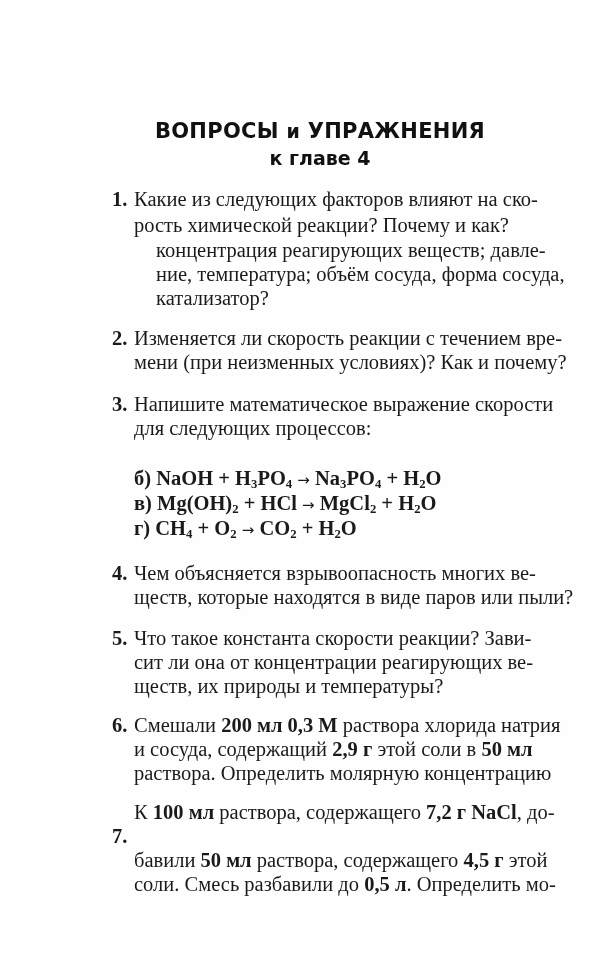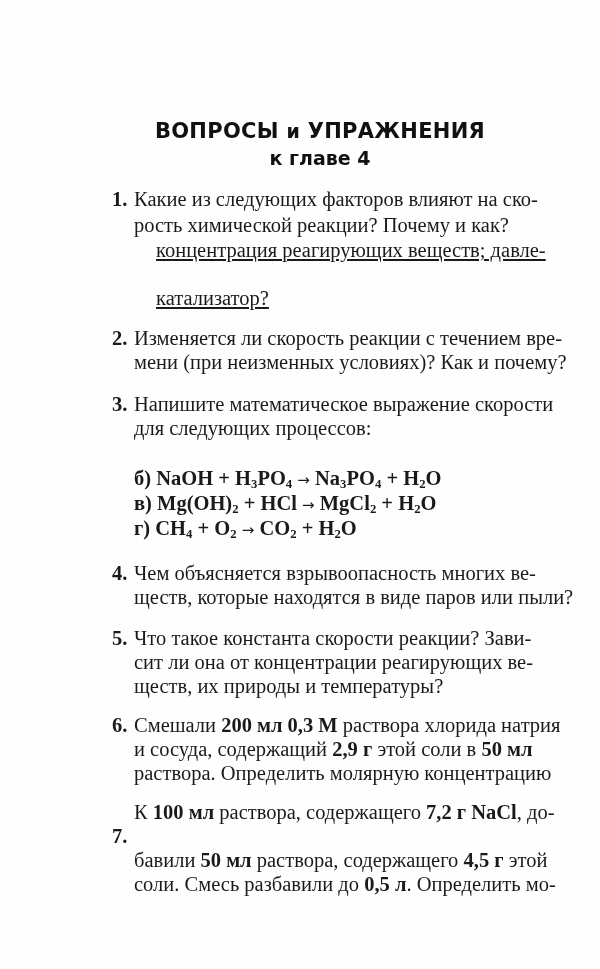--- a/index.html
+++ b/index.html
@@ -11,21 +11,21 @@
   }
   .t1 { top:119px; font-size:21px; letter-spacing:0.3px; }
   .t2 { top:147px; font-size:19px; }
   .t1 .small { font-size:19px; }
   .line {
     position:absolute; font-family:"Liberation Serif", serif; font-size:20.5px;
     white-space:nowrap; line-height:24px; color:#1a1a1a;
   }
   .num { position:absolute; left:112px; font-family:"Liberation Serif", serif; font-weight:bold; font-size:20.5px; line-height:24px; }
   .txt { left:134px; }
-  .sub { left:156px;text-decoration:underline; }
+  .sub { left:156px; }
   .eq { left:134px; font-weight:bold; }
   b { font-weight:bold; }
   sub { font-size:0.62em; vertical-align:-0.25em; line-height:0; }
   .arr { font-weight:normal; font-family:"DejaVu Sans", sans-serif; font-size:15px; }
 </style>
 </head>
 <body>
 
 <div class="page">
 
@@ -33,20 +33,21 @@
     <span>ВОПРОСЫ</span>
     <span class="small">и</span>
     <span>УПРАЖНЕНИЯ</span>
   </div>
   <div class="title t2">к главе 4</div>
 
   <div class="num" style="top:187px">1.</div>
   <div class="line txt" style="top:187px">Какие из следующих факторов влияют на ско-</div>
   <div class="line txt" style="top:213px">рость химической реакции? Почему и как?</div>
   <div class="line sub" style="top:238px">концентрация реагирующих веществ; давле-</div>
+  <div class="line sub" style="top:262px">ние, температура; объём сосуда, форма сосуда,</div>
   <div class="line sub" style="top:286px">катализатор?</div>
 
   <div class="num" style="top:326px">2.</div>
   <div class="line txt" style="top:326px">Изменяется ли скорость реакции с течением вре-</div>
   <div class="line txt" style="top:350px">мени (при неизменных условиях)? Как и почему?</div>
 
   <div class="num" style="top:392px">3.</div>
   <div class="line txt" style="top:392px">Напишите математическое выражение скорости</div>
   <div class="line txt" style="top:416px">для следующих процессов:</div>
 

